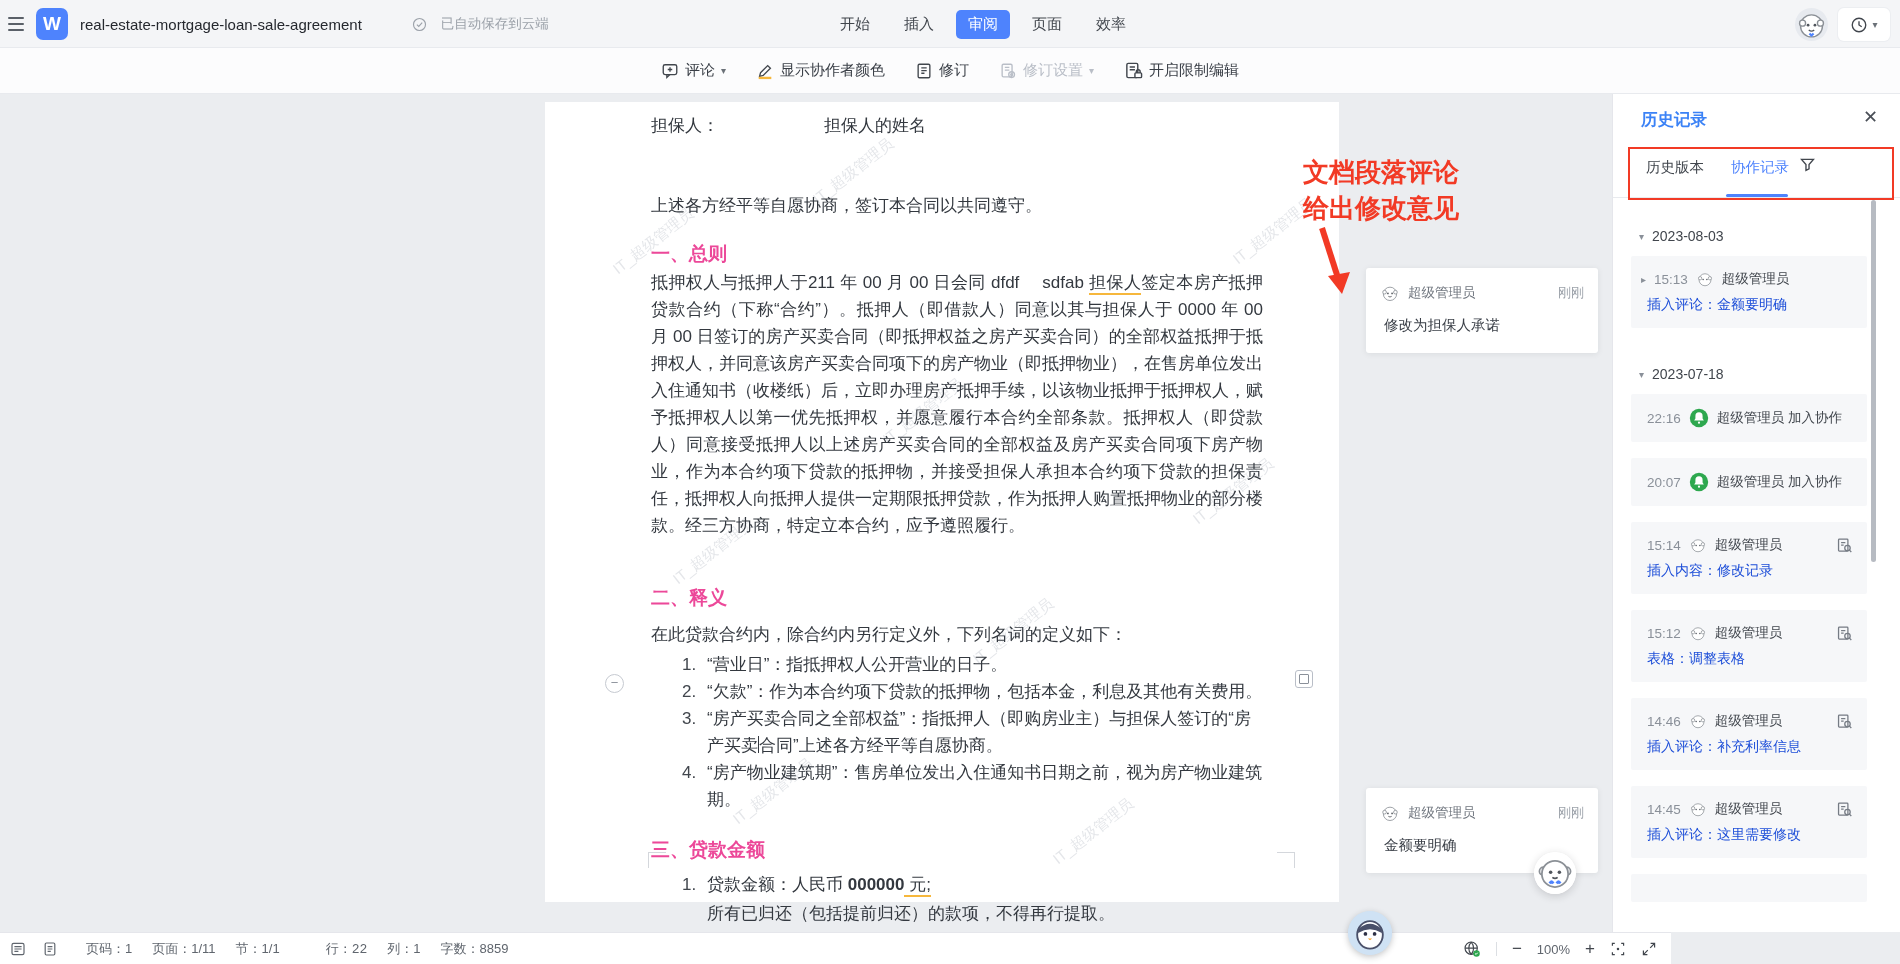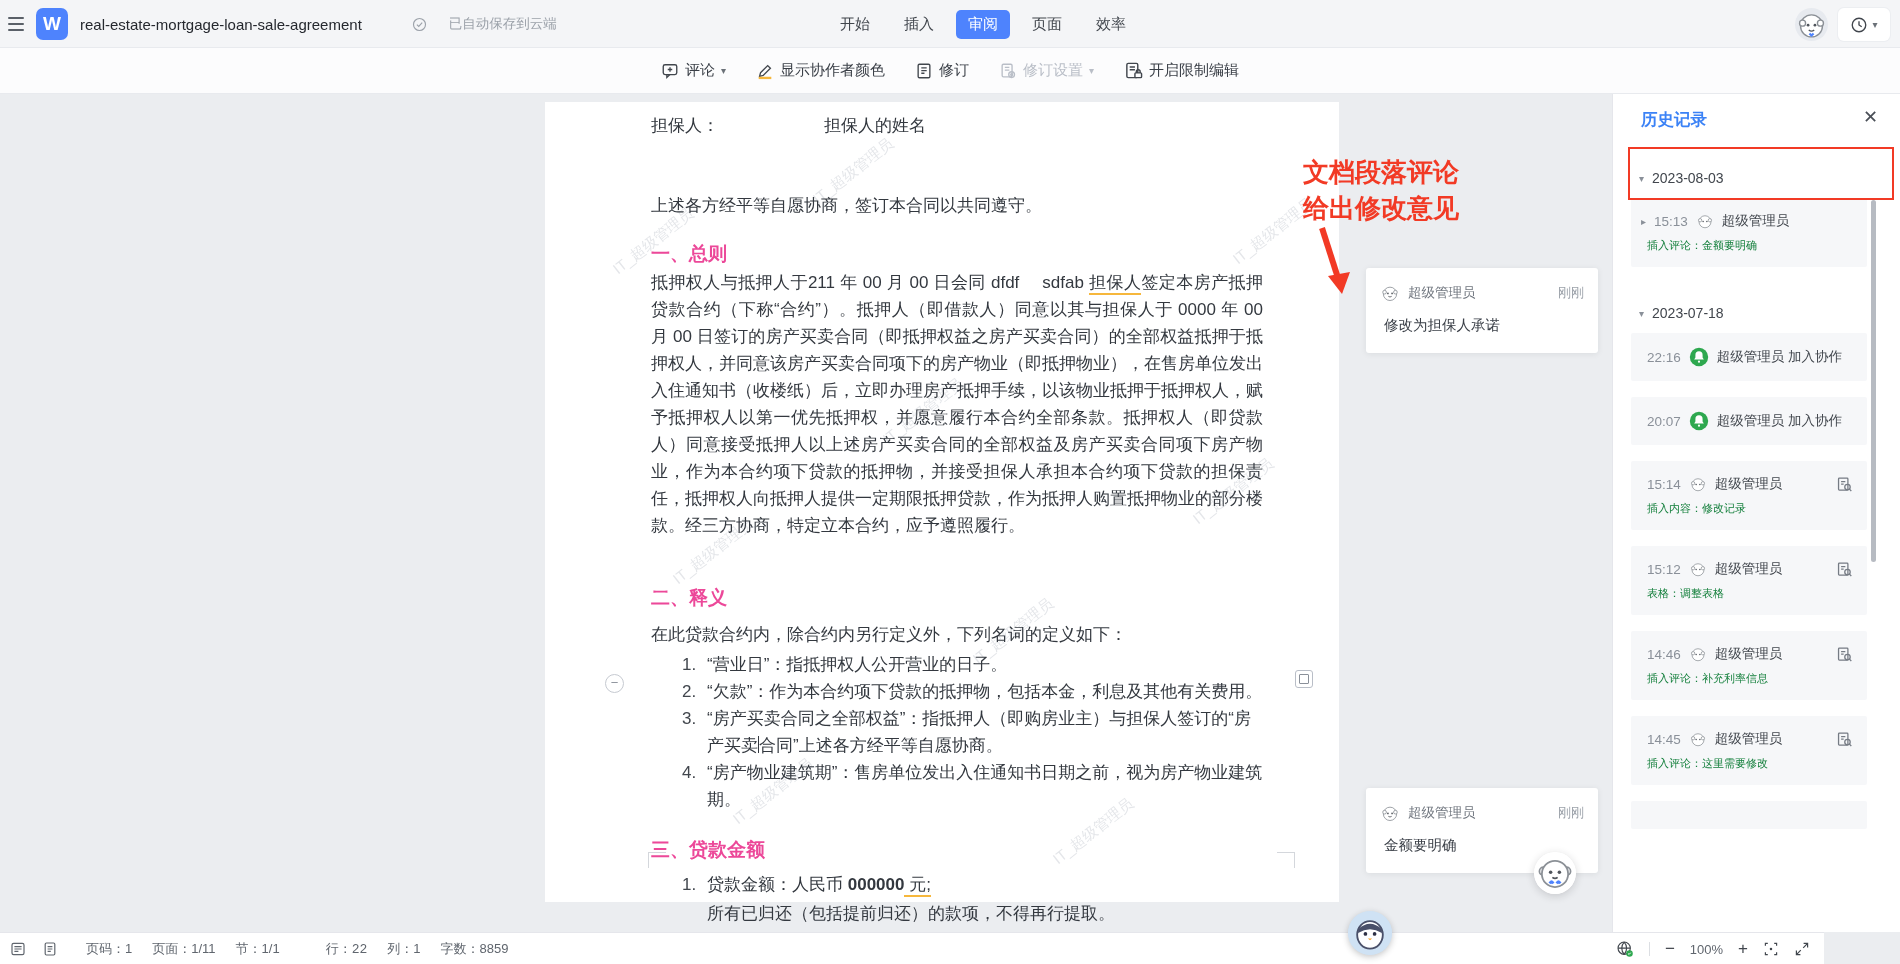--- a/index.html
+++ b/index.html
@@ -7,21 +7,21 @@
   body { font-family: "Liberation Sans", "DejaVu Sans", sans-serif; }
   .app { position:relative; width:1900px; height:964px; background:#EBEDF0; overflow:hidden; }
 
   
   .titlebar { position:absolute; left:0; top:0; width:1900px; height:48px; background:#F4F5F7; border-bottom:1px solid #E8EAEE; }
   .tb-left { position:absolute; left:8px; top:0; height:48px; display:flex; align-items:center; gap:12px; }
   .hamburger { width:16px; display:flex; flex-direction:column; gap:4px; cursor:pointer; }
   .hamburger span { height:2px; background:#5A6068; border-radius:1px; }
   .logo { width:32px; height:32px; border-radius:7px; background:#4E83FD; color:#fff; font-weight:bold; font-size:19px; display:flex; align-items:center; justify-content:center; }
   .doc-title { font-size:15px; color:#25282E; }
-  .autosave { display:flex; align-items:center; gap:22px; color:#9BA1A9; font-size:13.5px; margin-left:38px; }
+  .autosave { display:flex; align-items:center; gap:14px; color:#9BA1A9; font-size:13.5px; margin-left:38px; }
   .tabs { position:absolute; left:828px; top:0; height:48px; display:flex; align-items:center; gap:10px; }
   .tab { font-size:15px; color:#41464D; padding:5px 12px; border-radius:5px; cursor:pointer; }
   .tab.active { background:#4E83FD; color:#fff; }
   .tb-right { position:absolute; right:10px; top:8px; display:flex; align-items:center; gap:10px; }
   .avatar-sm { width:33px; height:33px; border-radius:50%; background:#E7EAEF; display:flex; align-items:center; justify-content:center; overflow:hidden; }
   .history-btn { width:52px; height:33px; background:#FFFFFF; border-radius:6px; display:flex; align-items:center; justify-content:center; gap:4px; box-shadow:0 0 0 1px #ECEEF1; cursor:pointer; }
   .caret { font-size:10px; color:#6B7178; }
 
   
   .toolbar { position:absolute; left:0; top:48px; width:1900px; height:46px; background:#FCFCFD; border-bottom:1px solid #E8EAEE; display:flex; align-items:center; justify-content:center; gap:30px; }
@@ -77,26 +77,26 @@
   .p-tab-underline { position:absolute; left:113px; top:54px; width:62px; height:3px; background:#4E83FD; border-radius:2px; }
   .p-funnel { position:absolute; left:186px; top:16px; cursor:pointer; }
   .h-list { padding:20px 33px 0 18px; }
   .h-date { display:flex; align-items:center; gap:8px; font-size:14px; color:#41464D; margin:10px 0 12px 8px; }
   .h-date .dcaret { color:#8A9099; font-size:10px; }
   .h-entry { background:#F6F7F9; border-radius:2px; padding:14px 14px 14px 16px; margin-bottom:16px; cursor:pointer; }
   .h-line1 { display:flex; align-items:center; gap:8px; }
   .h-ecaret { color:#8A9099; font-size:10px; margin-left:-6px; }
   .h-time { font-size:13.5px; color:#8A9099; }
   .h-author { font-size:13.5px; color:#41464D; flex:1; white-space:nowrap; }
-  .h-line2 { margin-top:8px; font-size:11px; color:#15803d; }
+  .h-line2 { margin-top:8px; font-size:14px; color:#1d4ed8; }
   .h-empty { background:#F6F7F9; height:28px; border-radius:2px; margin-bottom:0; }
   .p-scroll { position:absolute; left:258px; top:106px; width:5px; height:362px; background:#B7BBC2; border-radius:3px; }
 
   
-  .statusbar { position:absolute; left:0; top:932px; width:1824px; height:32px; background:#FFFFFF; border-top:1px solid #E5E6EB; display:flex; align-items:center; font-size:13px; color:#60666E; }
+  .statusbar { position:absolute; left:0; top:932px; width:1671px; height:32px; background:#FFFFFF; border-top:1px solid #E5E6EB; display:flex; align-items:center; font-size:13px; color:#60666E; }
   .sb-left { display:flex; align-items:center; gap:16px; padding-left:10px; }
   .sb-stats { display:flex; align-items:center; gap:20px; margin-left:12px; }
   .sb-gap { margin-left:26px;font-family:Liberation Mono, monospace; }
   .sb-right { position:absolute; right:14px; top:0; height:32px; display:flex; align-items:center; gap:15px; color:#41464D; }
   .sb-divider { width:1px; height:14px; background:#DCDFE3; }
   .sb-zoombtn { font-size:17px; cursor:pointer; color:#41464D; }
   .sb-zoomval { font-size:13px; color:#60666E; }
 
   
   .red-note { position:absolute; left:1303px; top:154px; color:#F23A25; font-size:26px; font-weight:bold; line-height:36px; z-index:30; }
@@ -295,20 +295,30 @@
       </div>
       <div class="cc-body">金额要明确</div>
     </div>
   </div>
 
   <div class="panel">
     <div class="p-head">
       <div class="p-title">历史记录</div>
       <div class="p-close">✕</div>
     </div>
+    <div class="p-tabs">
+      <div class="p-tab t1">历史版本</div>
+      <div class="p-tab t2">协作记录</div>
+      <div class="p-tab-underline"></div>
+      <div class="p-funnel">
+        <svg width="17" height="17" viewBox="0 0 20 20" fill="none" stroke="#41464D" stroke-width="1.6">
+            <path d="M3 4 h14 l-5.2 6 v5.2 l-3.6 1.8 v-7 z"></path>
+          </svg>
+      </div>
+    </div>
 
     <div class="h-list">
       <div class="h-date">
         <span class="dcaret">▾</span>
         <span>2023-08-03</span>
       </div>
 
       <div class="h-entry">
         <div class="h-line1">
           <span class="h-ecaret">▸</span>

